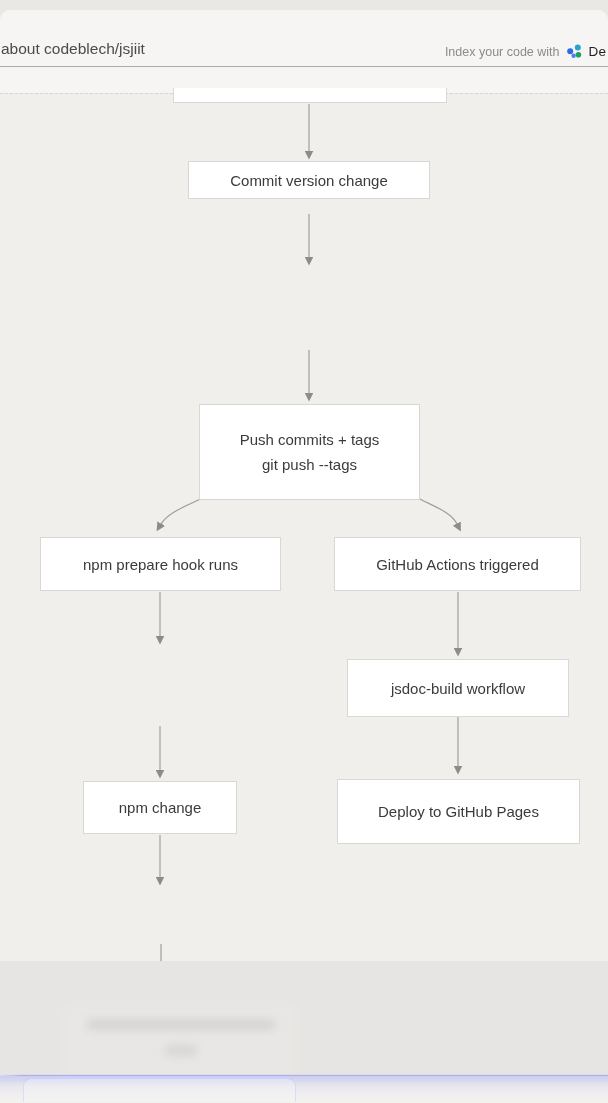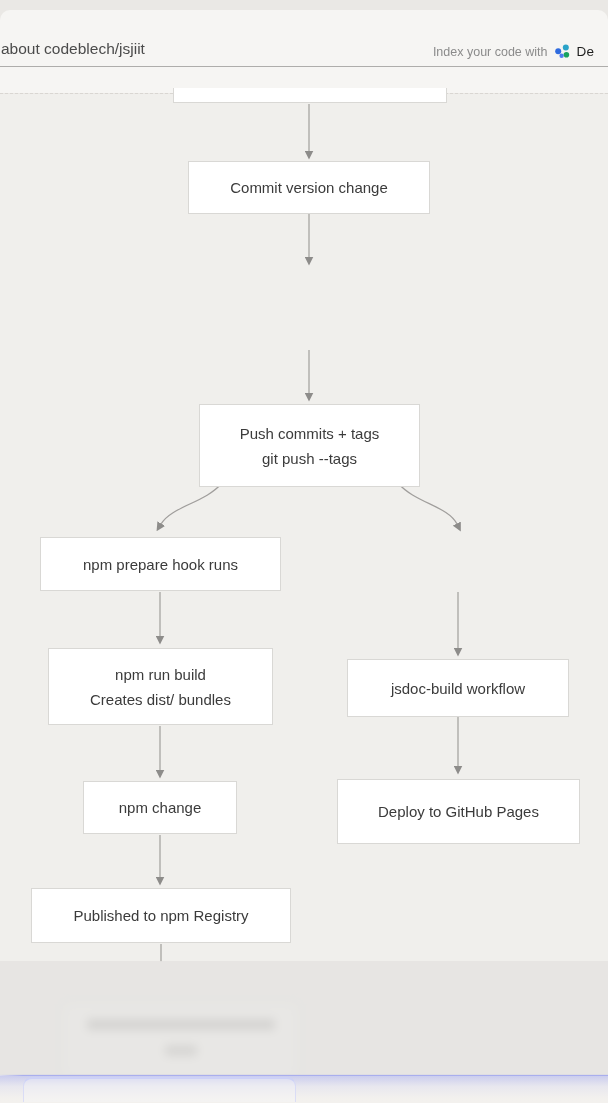--- a/index.html
+++ b/index.html
@@ -2,21 +2,21 @@
 <html><head>
 <meta charset="utf-8">
 <style>
   html,body{margin:0;padding:0;}
   body{font-family:"Liberation Sans","DejaVu Sans",sans-serif;background:#eae8e5;}
   .page{position:relative;width:608px;height:1103px;overflow:hidden;background:#eae8e5;}
 
   
   .top-strip{position:absolute;left:0;top:0;width:608px;height:30px;background:#eae8e5;}
   .card{position:absolute;left:0;top:10px;width:608px;height:83px;background:#f6f5f3;border-radius:10px 10px 0 0;}
-  .header-row{position:absolute;right:12px;top:0;height:83px;display:flex;align-items:center;gap:6px;padding-right:2px;}
+  .header-row{position:absolute;right:0;top:0;height:83px;display:flex;align-items:center;gap:6px;padding-right:2px;}
   .idx-text{font-size:12.5px;color:#8b8b8b;white-space:nowrap;}
   .brand{font-size:13.5px;font-weight:400;color:#1e1e1e;letter-spacing:.1px;}
   .logo{display:inline-flex;width:17px;height:17px;}
   .dash-sep{position:absolute;left:0;top:93px;width:608px;height:0;border-top:1px dashed #d9d6d2;z-index:4;}
 
   
   .diagram-bg{position:absolute;left:0;top:94px;width:608px;height:1009px;background:#f0efec;z-index:0;}
   .arrows{position:absolute;left:0;top:0;width:608px;height:1103px;z-index:1;pointer-events:none;}
   .node{position:absolute;background:#ffffff;border:1px solid #d9d8d5;box-sizing:border-box;
         display:flex;flex-direction:column;align-items:center;justify-content:center;z-index:2;}
@@ -83,55 +83,51 @@
       <path d="M458,592 V648" marker-end="url(#ah)"></path>
       <path d="M160,726 V770" marker-end="url(#ah)"></path>
       <path d="M458,713 V766" marker-end="url(#ah)"></path>
       <path d="M160,835 V877" marker-end="url(#ah)"></path>
       <path d="M161,944 V962"></path>
     </g>
   </svg>
 
   <div class="node-partial"></div>
 
-  <div class="node" style="left:188px;top:161px;width:242px;height:53px">
+  <div class="node" style="left:188px;top:161px;width:242px;height:38px">
     <div class="nl">Commit version change</div>
   </div>
 
 
-  <div class="node" style="left:199px;top:404px;width:221px;height:83px">
+  <div class="node" style="left:199px;top:404px;width:221px;height:96px">
     <div class="nl">Push commits + tags</div>
     <div class="nl">git push --tags</div>
   </div>
 
   <div class="node" style="left:40px;top:537px;width:241px;height:54px">
     <div class="nl">npm prepare hook runs</div>
   </div>
 
+  <div class="node" style="left:334px;top:537px;width:247px;height:54px">
+    <div class="nl">GitHub Actions triggered</div>
+  </div>
 
-  <div class="node" style="left:48px;top:648px;width:225px;height:77px">
-    <div class="nl">npm run build</div>
-    <div class="nl">Creates dist/ bundles</div>
-  </div>
 
   <div class="node" style="left:347px;top:659px;width:222px;height:58px">
     <div class="nl">jsdoc-build workflow</div>
   </div>
 
   <div class="node" style="left:83px;top:781px;width:154px;height:53px">
     <div class="nl">npm change</div>
   </div>
 
   <div class="node" style="left:337px;top:779px;width:243px;height:65px">
     <div class="nl">Deploy to GitHub Pages</div>
   </div>
 
-  <div class="node" style="left:31px;top:888px;width:260px;height:55px">
-    <div class="nl">Published to npm Registry</div>
-  </div>
 
   <div class="behind-box">
     <div class="smudge smudge-1"></div>
     <div class="smudge smudge-2"></div>
   </div>
 
   <div class="ask-overlay"></div>
   <div class="ask-text">about codeblech/jsjiit</div>
   <div class="ask-divider"></div>
 

